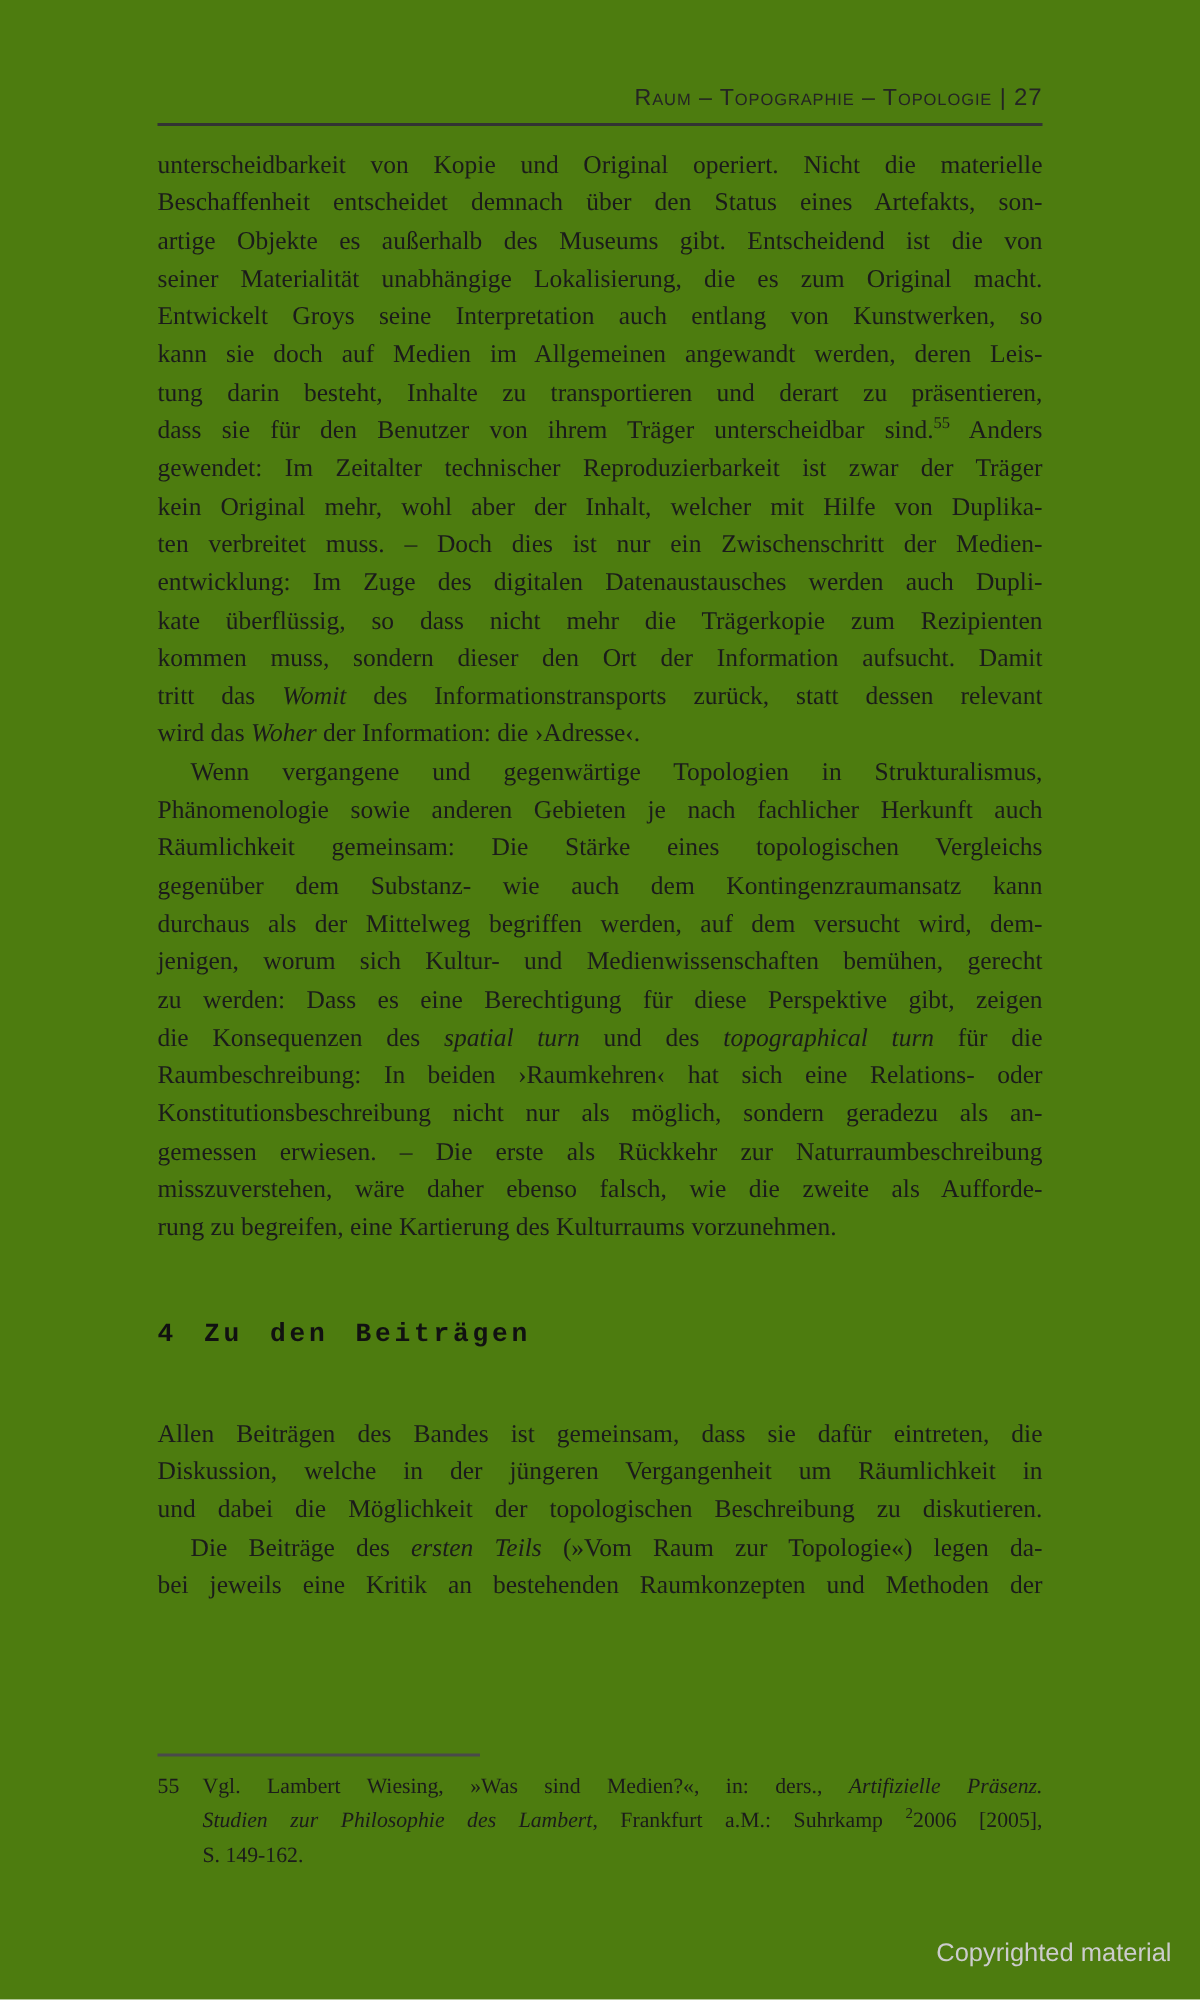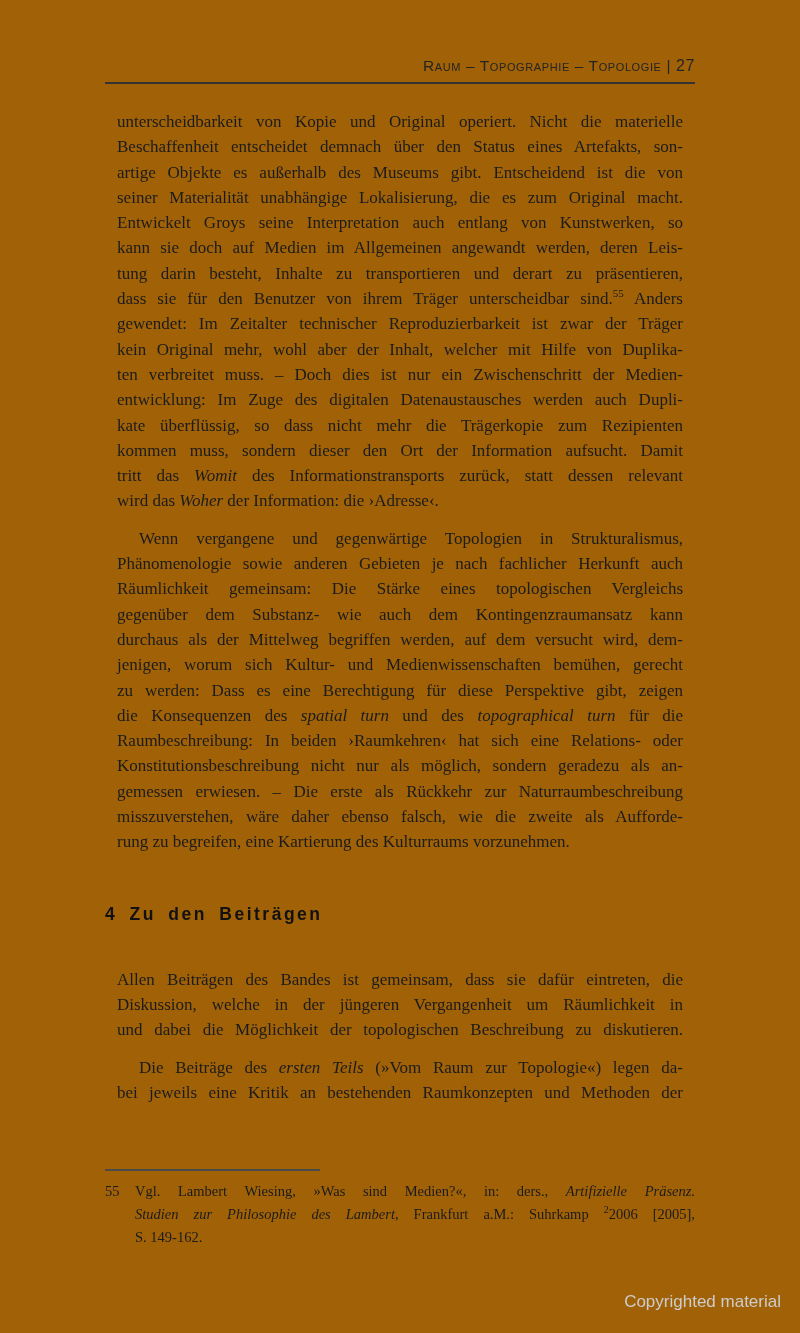--- a/index.html
+++ b/index.html
@@ -1,20 +1,20 @@
 <!DOCTYPE html>
 <html><head>
 <meta charset="utf-8">
 <style>
   html, body { margin: 0; padding: 0; background: #ffffff; }
   .page {
     position: relative;
     width: 800px;
     height: 1333px;
-    background: #a16207;
+    background: #4d7c0f;
     font-family: "Liberation Serif", serif;
     color: #1b1b1b;
     overflow: hidden;
   }
   
   .page-header {
     position: absolute;
     left: 105px;
     top: 57px;
     width: 590px;
@@ -29,38 +29,38 @@
   .page-header .sc { font-variant: small-caps; }
   .page-header .pagenum { font-size: 16px; }
   
   .content {
     position: absolute;
     left: 105px;
     top: 97px;
     width: 590px;
     font-size: 17px;
   }
-  .para { margin: 12px; }
+  .para { margin: 0; }
   .line {
     line-height: 25.3px;
     text-align: justify;
     text-align-last: justify;
     hyphens: none;
   }
   .line.last { text-align-last: left; }
   .para.indent .line:first-child { text-indent: 22px; }
   .line i { font-style: italic; }
   .line sup {
     font-size: 11px;
     line-height: 0;
     vertical-align: super;
   }
   .section-heading {
     margin: 46px 0 40px 0;
-    font-family: Liberation Sans, sans-serif;
+    font-family: Liberation Mono, monospace;
     font-weight: bold;
     font-size: 17.5px;
     line-height: 26px;
     letter-spacing: 2.5px;
     word-spacing: 5px;
     color: #111111;
   }
   
   .footnote-rule {
     position: absolute;

